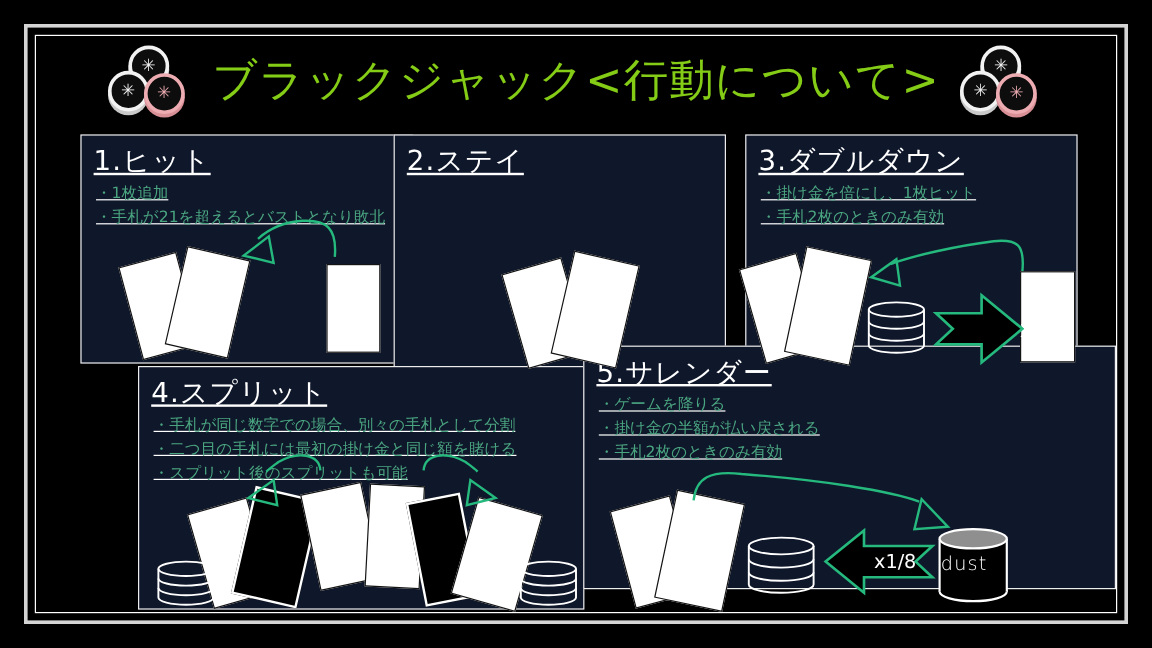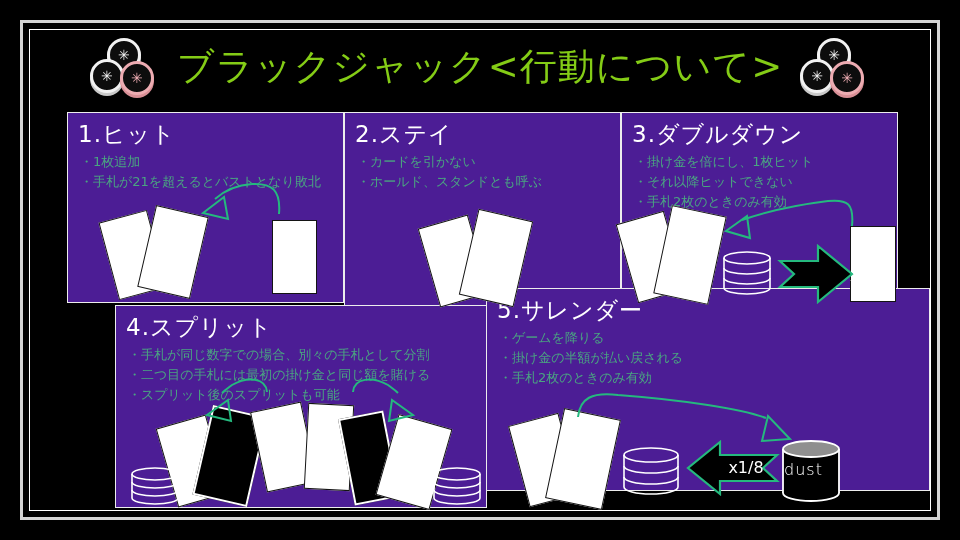--- a/index.html
+++ b/index.html
@@ -18,22 +18,22 @@
   .chip{position:absolute;width:28px;height:28px;border-radius:50%;background:#0d0d0d;
     border:3px solid #f2f2f2;box-shadow:0 3px 0 0 #c9c9c9;
     display:flex;align-items:center;justify-content:center;
     font-size:14px;line-height:1;color:#f2f2f2;}
   .chip.pink{border-color:#edacb2;box-shadow:0 3px 0 0 #d98f96;color:#edacb2;}
   .chip.pos-top{left:18px;top:0;}
   .chip.pos-bl{left:1px;top:21px;}
   .chip.pos-br{left:31px;top:23px;}
 
   
-  .action-box{position:absolute;background:#4c1d95;border:1.5px solid #ededed;
-    box-sizing:border-box;padding:6px 10px;}
+  .action-box{position:absolute;background:#0f172a;border:1.5px solid #ededed;
+    box-sizing:border-box;padding:6px 10px;text-decoration:underline;}
   .box-title{margin:0;font-size:23px;font-weight:400;color:#fff;letter-spacing:1px;}
   .bullets{list-style:none;margin:2px 0 0 0;padding:0 0 0 2px;
     font-size:13px;line-height:1.55;color:#4aa581;}
 
   
   .card{position:absolute;background:#fff;border:1px solid #141414;box-sizing:border-box;}
   .card.black{background:#000;border:2px solid #fff;}
 
   .overlay{position:absolute;left:0;top:0;width:960px;height:540px;pointer-events:none;}
 
@@ -76,33 +76,28 @@
   </div>
 
   <section class="action-box" style="left:67px;top:112px;width:277px;height:191px;">
     <h2 class="box-title">1.ヒット</h2>
     <ul class="bullets">
       <li>・1枚追加</li>
       <li>・手札が21を超えるとバストとなり敗北</li>
     </ul>
   </section>
 
-  <section class="action-box" style="left:344px;top:112px;width:277px;height:235px;">
+  <section class="action-box" style="left:328px;top:112px;width:277px;height:235px;">
     <h2 class="box-title">2.ステイ</h2>
-    <ul class="bullets">
-      <li>・カードを引かない</li>
-      <li>・ホールド、スタンドとも呼ぶ</li>
-    </ul>
   </section>
 
   <section class="action-box" style="left:621px;top:112px;width:277px;height:191px;">
     <h2 class="box-title">3.ダブルダウン</h2>
     <ul class="bullets">
       <li>・掛け金を倍にし、1枚ヒット</li>
-      <li>・それ以降ヒットできない</li>
       <li>・手札2枚のときのみ有効</li>
     </ul>
   </section>
 
   <section class="action-box" style="left:115px;top:305px;width:372px;height:203px;">
     <h2 class="box-title">4.スプリット</h2>
     <ul class="bullets">
       <li>・手札が同じ数字での場合、別々の手札として分割</li>
       <li>・二つ目の手札には最初の掛け金と同じ額を賭ける</li>
       <li>・スプリット後のスプリットも可能</li>

